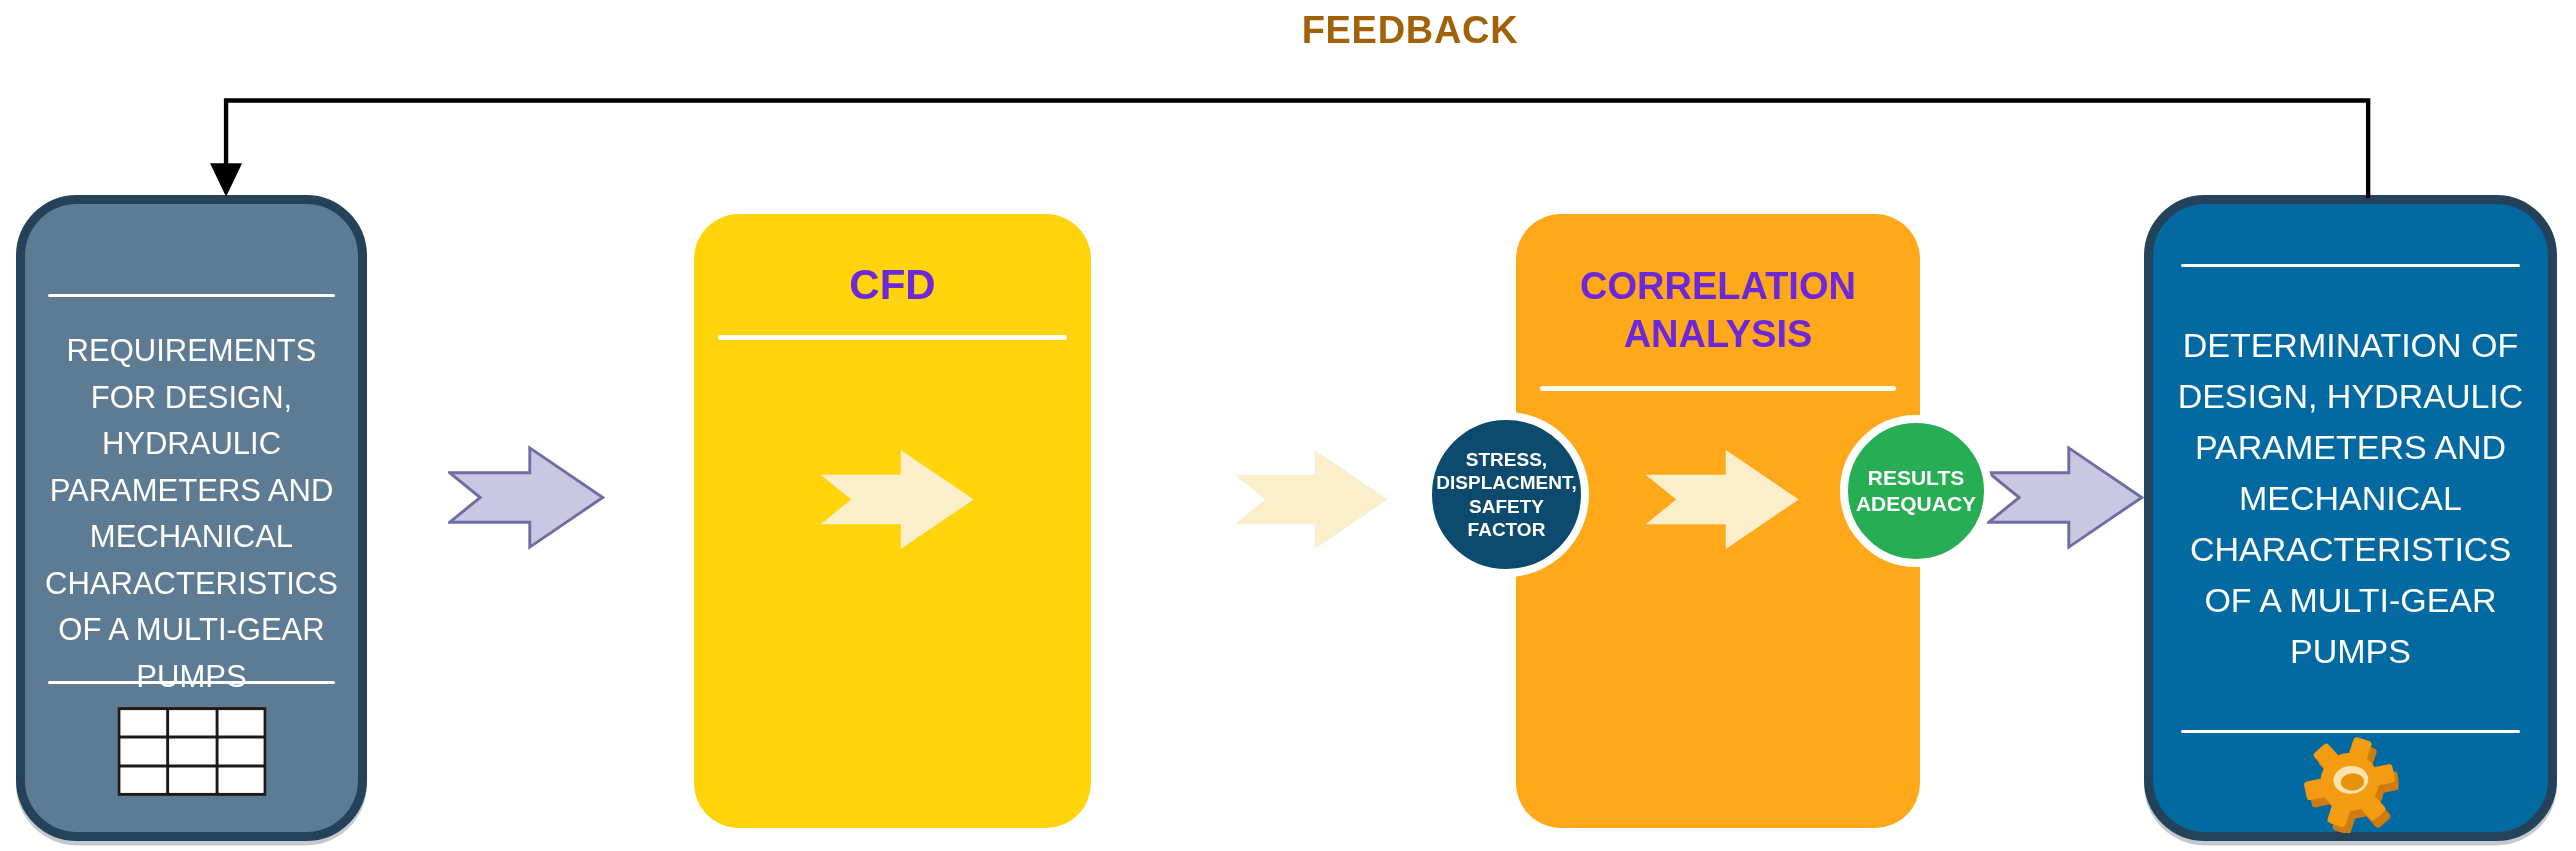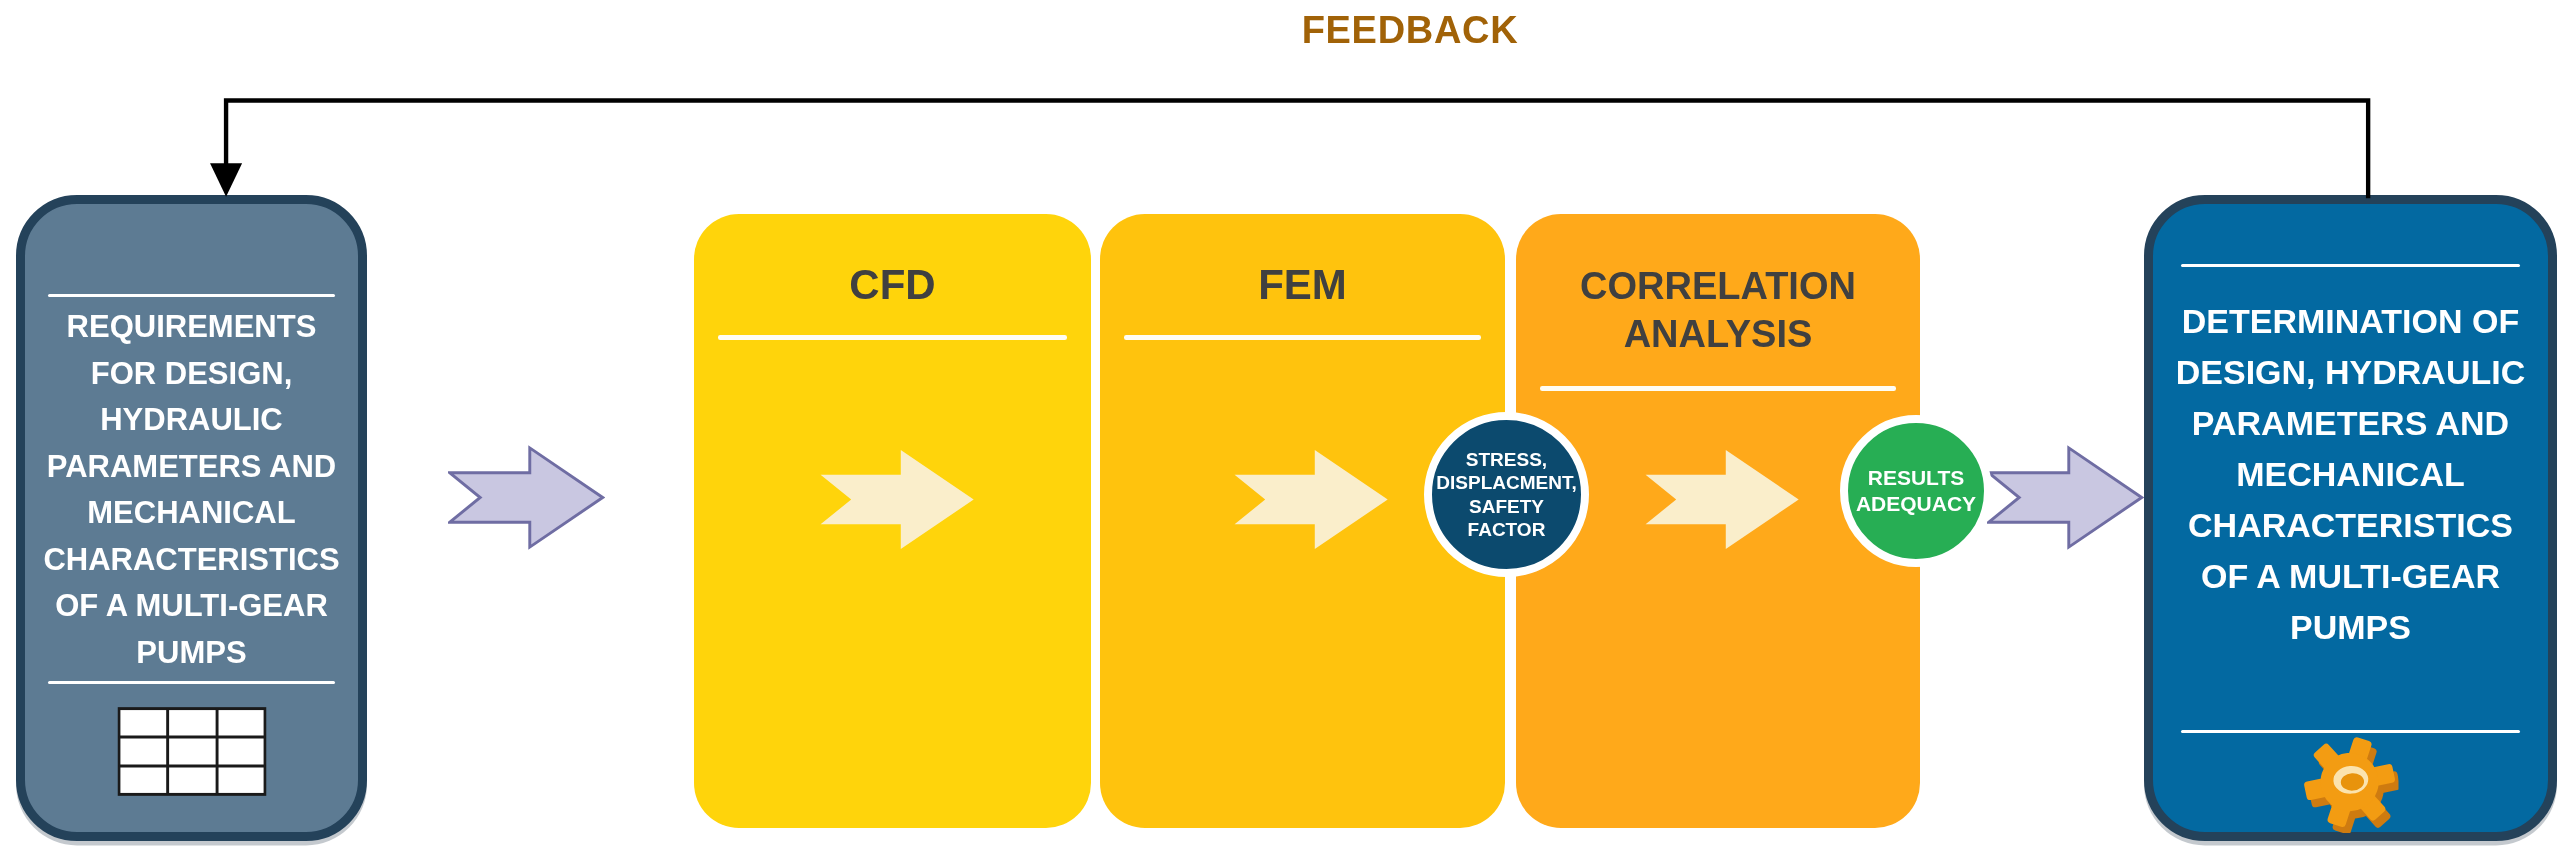--- a/index.html
+++ b/index.html
@@ -17,40 +17,40 @@
   .panel{
     position:absolute;top:195px;height:628px;
     border:9.5px solid #24425a;border-radius:61px;z-index:2;
     box-shadow:0 4.4px 0 rgba(20,40,60,.25);
   }
   #left-panel{left:16px;width:333px;}
   #right-panel{left:2144px;width:395px;}
   .panel-sep{position:absolute;left:7%;width:86%;height:2.9px;background:#fff;border-radius:1.5px;}
   .panel-title{
     position:absolute;left:3%;width:94%;display:flex;align-items:center;justify-content:center;
-    color:#fff;font-weight:bold;text-align:center;white-space:pre-line;
+    color:#fff;font-weight:normal;text-align:center;white-space:pre-line;margin-top:24px;
   }
   #left-panel .panel-sep.sep-top{top:90px;}
   #left-panel .panel-title{top:102px;height:368px;font-size:31px;line-height:1.50;}
   #left-panel .panel-sep.sep-bottom{top:477px;}
   #left-panel .panel-icon{position:absolute;top:503px;left:50%;transform:translateX(-50%);}
   #right-panel .panel-sep.sep-top{top:60px;}
   #right-panel .panel-title{top:73px;height:394px;font-size:34px;line-height:1.50;}
   #right-panel .panel-sep.sep-bottom{top:526px;}
   #right-panel .panel-icon{position:absolute;top:533px;left:50%;transform:translateX(-50%);}
   
   .stagebox{
     position:absolute;top:214px;height:614px;border-radius:45px;z-index:1;
   }
   #stage-cfd {left:694px;width:397px;}
   #stage-fem {left:1100px;width:405px;}
   #stage-corr{left:1516px;width:404px;}
   .stage-title{
     margin-top:28px;display:flex;align-items:center;justify-content:center;
-    color:#404040;font-weight:bold;text-align:center;white-space:pre-line;
+    color:#6d28d9;font-weight:bold;text-align:center;white-space:pre-line;
   }
   #stage-cfd .stage-title,#stage-fem .stage-title{height:86px;font-size:42px;}
   #stage-corr .stage-title{height:137px;font-size:38px;line-height:1.25;}
   .stage-underline{margin:7.3px auto 0;width:88%;height:4.4px;background:#fffdf4;border-radius:2.2px;}
   
   .node{
     position:absolute;border:8.7px solid #fff;border-radius:50%;z-index:5;
     display:flex;align-items:center;justify-content:center;
     color:#fff;font-weight:bold;text-align:center;white-space:pre-line;line-height:1.22;
   }
@@ -90,24 +90,20 @@
         <line x1="69" y1="2" x2="69" y2="120" stroke-width="4" style="stroke: rgb(26, 26, 26);"></line>
         <line x1="137" y1="2" x2="137" y2="120" stroke-width="4" style="stroke: rgb(26, 26, 26);"></line>
         <line x1="2" y1="41" x2="203" y2="41" stroke-width="4" style="stroke: rgb(26, 26, 26);"></line>
         <line x1="2" y1="81" x2="203" y2="81" stroke-width="4" style="stroke: rgb(26, 26, 26);"></line>
       </svg>
     </div>
   </div>
 
   <div id="stage-cfd" class="stagebox" style="background-color: rgb(255, 212, 11);">
     <div class="stage-title">CFD</div>
-    <div class="stage-underline"></div>
-  </div>
-  <div id="stage-fem" class="stagebox" style="background-color: rgb(255, 195, 13);">
-    <div class="stage-title">FEM</div>
     <div class="stage-underline"></div>
   </div>
   <div id="stage-corr" class="stagebox" style="background-color: rgb(255, 169, 26);">
     <div class="stage-title">CORRELATION
 ANALYSIS</div>
     <div class="stage-underline"></div>
   </div>
 
   <svg class="flow-arrow" style="left:448px;top:445px;" width="157" height="105" viewBox="0 0 215 144" xmlns="http://www.w3.org/2000/svg">
     <polygon points="2,38 112,38 112,4 212,72 112,140 112,106 2,106 44,72" stroke-width="4" style="fill: rgb(201, 199, 225); stroke: rgb(111, 109, 163);"></polygon>

